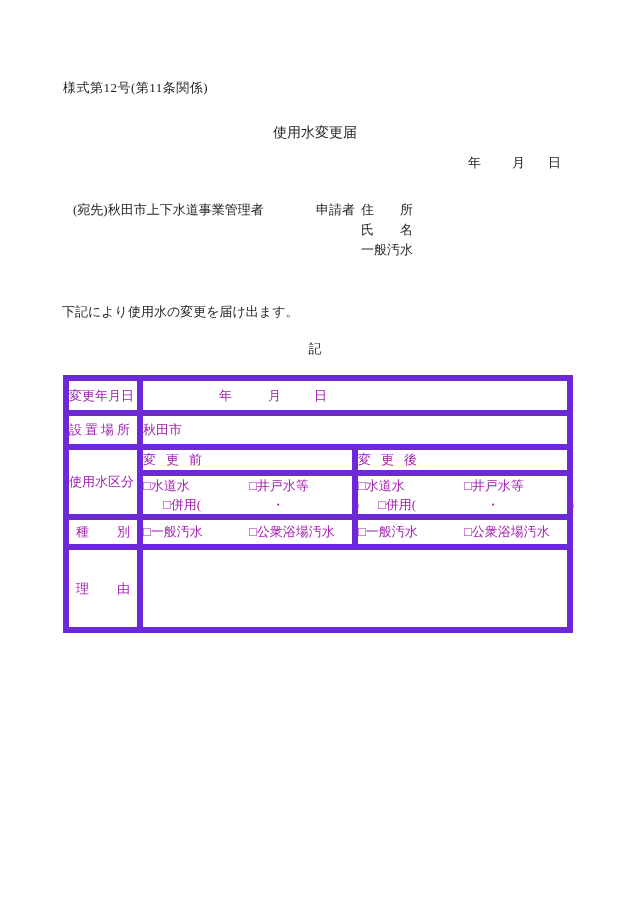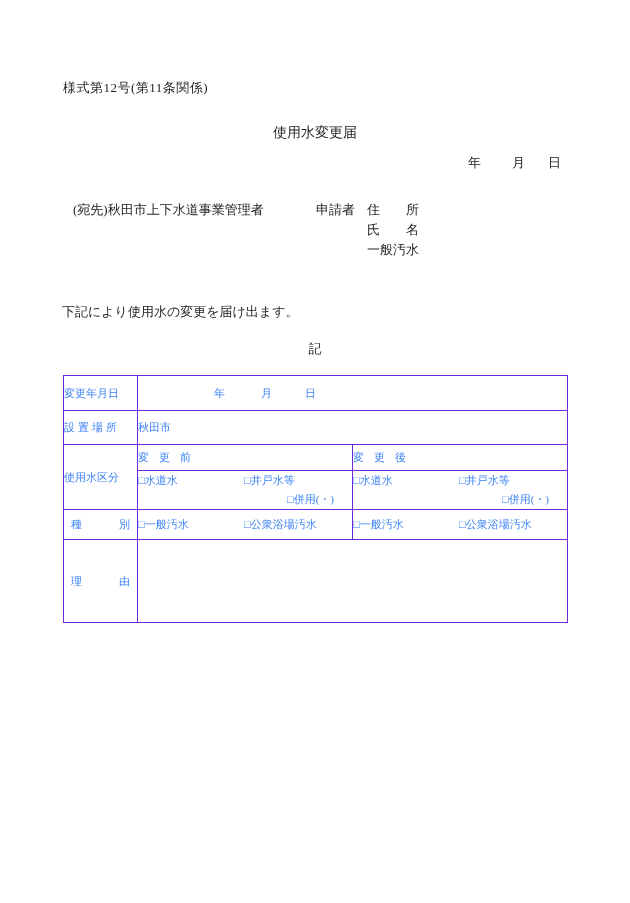--- a/index.html
+++ b/index.html
@@ -18,38 +18,38 @@
   
   .form-number{left:63px;top:79px;letter-spacing:0.5px;}
   .doc-title{left:0;top:124px;width:630px;text-align:center;font-size:14px;}
   .date-line{left:468px;top:154px;white-space:nowrap;}
   .date-line .m{margin-left:31px;}
   .date-line .d{margin-left:23px;}
   .addressee{left:73px;top:181px;margin-top:20px;}
   .applicant{left:316px;top:200px;display:flex;align-items:flex-start;}
   .applicant .ap-label{flex:0 0 auto;line-height:20px;}
   .applicant .ap-lines{margin-left:6px;}
-  .applicant .ap-lines div{line-height:20px;white-space:pre;margin-left:6px;}
+  .applicant .ap-lines div{line-height:20px;white-space:pre;}
   .instruction{left:62px;top:303px;}
   .record-heading{left:0;top:340px;width:630px;text-align:center;}
 
   
   table.main{
     position:absolute;left:63px;top:375px;
     border-collapse:collapse;table-layout:fixed;
     width:504px;
   }
   table.main td,table.main th{
-    border:1px solid #6d28d9;
+    border:6px solid #6d28d9;
     font-weight:normal;
-    font-size:11px;
+    font-size:13px;
     padding:0;
     vertical-align:middle;
     text-align:left;
-    color:#3b82f6;
+    color:#a21caf;
   }
   col.c1{width:74px;} col.c2{width:215px;} col.c3{width:215px;}
   tr.r1{height:35px;} tr.r2{height:34px;} tr.r3{height:26px;}
   tr.r4{height:34px;} tr.r5{height:30px;} tr.r6{height:83px;}
 
   .lbl{padding-left:7px;}
   .lbl-spread{letter-spacing:3px;padding-left:8px;margin-left:36px;}
   .lbl-top{vertical-align:top;padding-top:5px;padding-left:7px;}
   .lbl-justify{display:flex;justify-content:space-between;padding:0 7px;}
   .lbl-justify-top{vertical-align:top;padding-top:5px;}
@@ -58,21 +58,21 @@
   .date-cell span{display:inline-block;}
   .date-cell .y{margin-left:76px;}
   .date-cell .mo{margin-left:36px;}
   .date-cell .dy{margin-left:33px;}
   .value-cell{padding-left:8px;}
 
   .col-header{text-align:center;letter-spacing:10px;}
 
   .chk-cell{vertical-align:top;padding:5px 7px 0 7px;line-height:19px;}
   .chk-line1 .first{display:inline-block;width:106px;}
-  .chk-line2{display:flex;justify-content:flex-end;width:196px;}
+  .chk-line2{display:flex;justify-content:space-between;width:196px;margin-left:20px;}
   .cat-cell{padding:0 7px;}
   .cat-cell .first{display:inline-block;width:106px;}
 </style>
 </head>
 <body>
 
 <div class="abs form-number">様式第12号(第11条関係)</div>
 
 <div class="abs doc-title">使用水変更届</div>
 

